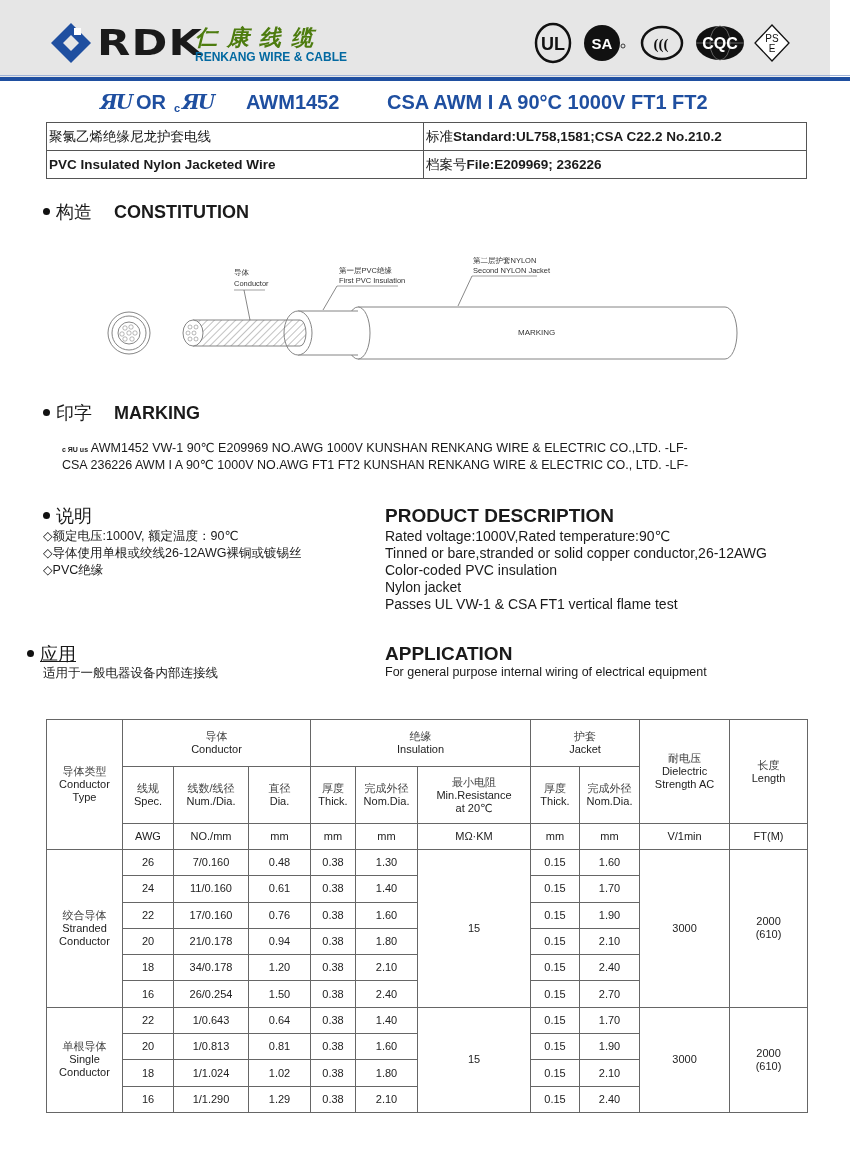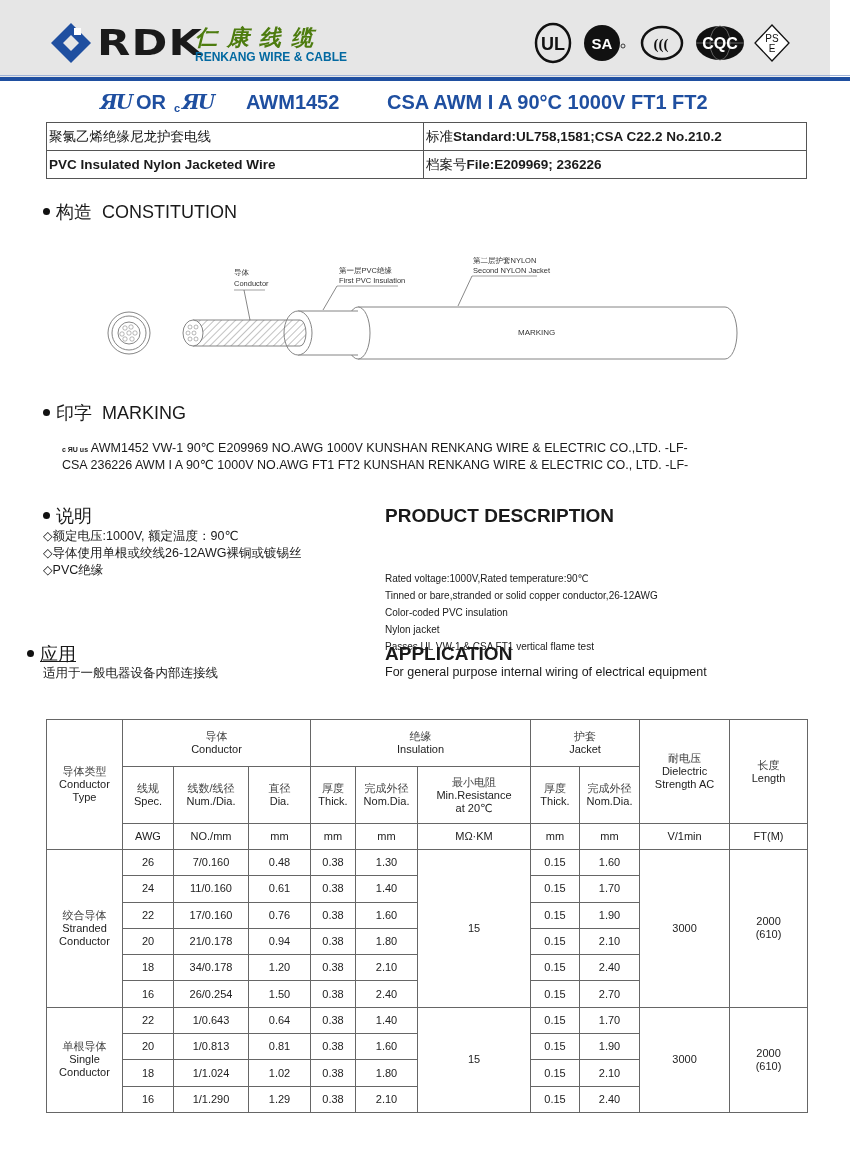--- a/index.html
+++ b/index.html
@@ -25,31 +25,31 @@
   .ul-mark { font-family: "DejaVu Serif", serif; font-style: italic; letter-spacing: -2px; }
 
   
   .spec-table { position: absolute; left: 46px; top: 122px; width: 761px; border-collapse: collapse; }
   .spec-table td { border: 1.5px solid #555; height: 28px; font-size: 13.5px; padding: 0 2px; font-weight: bold; }
   .spec-table td.cn { font-weight: normal; }
 
   .section-h { position: absolute; font-size: 18px; white-space: nowrap; line-height: 22px; }
   .section-h .dot { display: inline-block; width: 7px; height: 7px; border-radius: 50%; background: #111; margin-right: 6px; vertical-align: middle; position: relative; top: -2px; }
   .section-h .cn { font-weight: normal; }
-  .section-h .en { font-weight: normal; margin-left: 10px; }
+  .section-h .en { font-weight: bold; margin-left: 22px; }
 
   
   .diagram { position: absolute; left: 100px; top: 250px; width: 650px; height: 130px; }
   .diagram text { font-family: "Liberation Sans", sans-serif; }
 
   .marking-lines { position: absolute; left: 62px; top: 441px; font-size: 12.5px; line-height: 15.5px; white-space: nowrap; }
 
   .desc-cn { position: absolute; left: 43px; top: 528px; font-size: 12.5px; line-height: 17px; }
   .desc-en-title { position: absolute; left: 385px; top: 505px; font-size: 19px; font-weight: bold; }
-  .desc-en { position: absolute; left: 385px; top: 528px; font-size: 10px; line-height: 17px; margin-top: 42px; }
+  .desc-en { position: absolute; left: 385px; top: 528px; font-size: 14px; line-height: 17px; }
   .app-cn-title { position: absolute; left: 27px; top: 643px; text-decoration: underline; }
   .app-cn { position: absolute; left: 43px; top: 665px; font-size: 12.5px; }
   .app-en-title { position: absolute; left: 385px; top: 643px; font-size: 19px; font-weight: bold; }
   .app-en { position: absolute; left: 385px; top: 665px; font-size: 12.5px; }
 
   
   .data-table { position: absolute; left: 46px; top: 719px; width: 761px; border-collapse: collapse; table-layout: fixed; }
   .data-table td { border: 1px solid #666; text-align: center; font-size: 11px; color: #222; line-height: 13px; padding: 0; }
   .data-table tr.r-h1 td { height: 47px; }
   .data-table tr.r-h2 td { height: 57px; }

